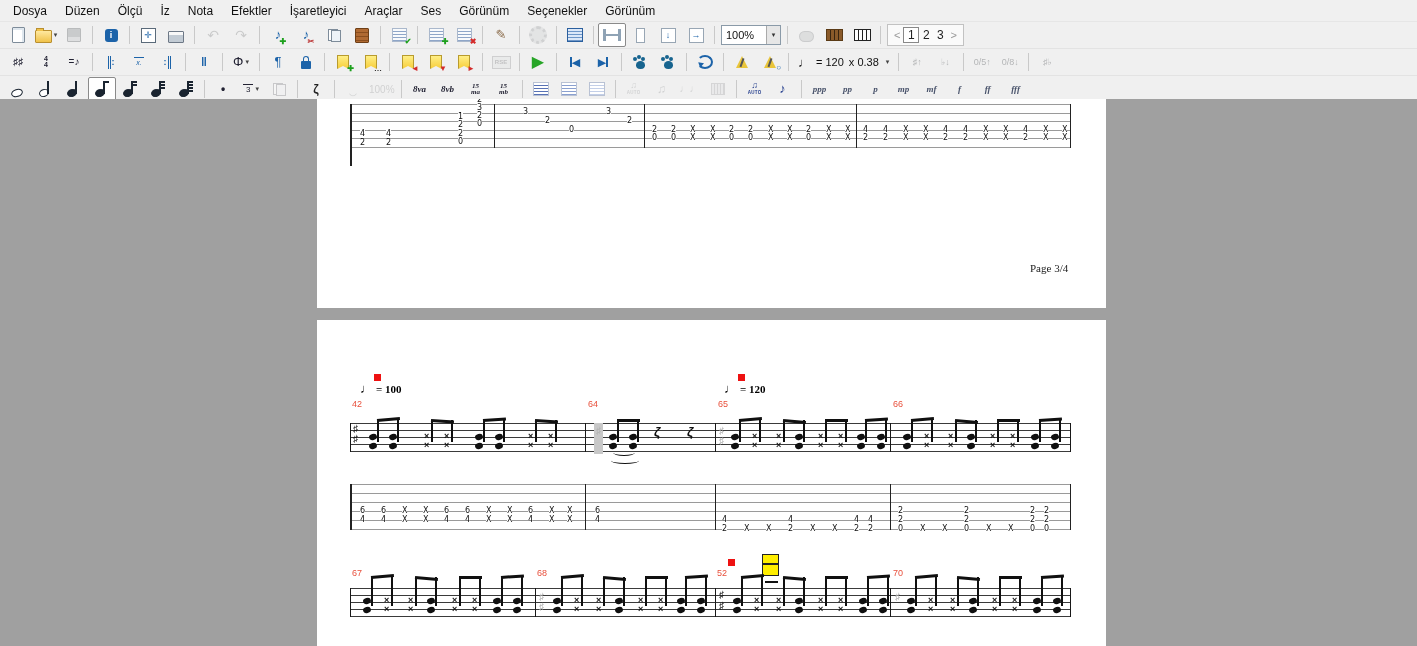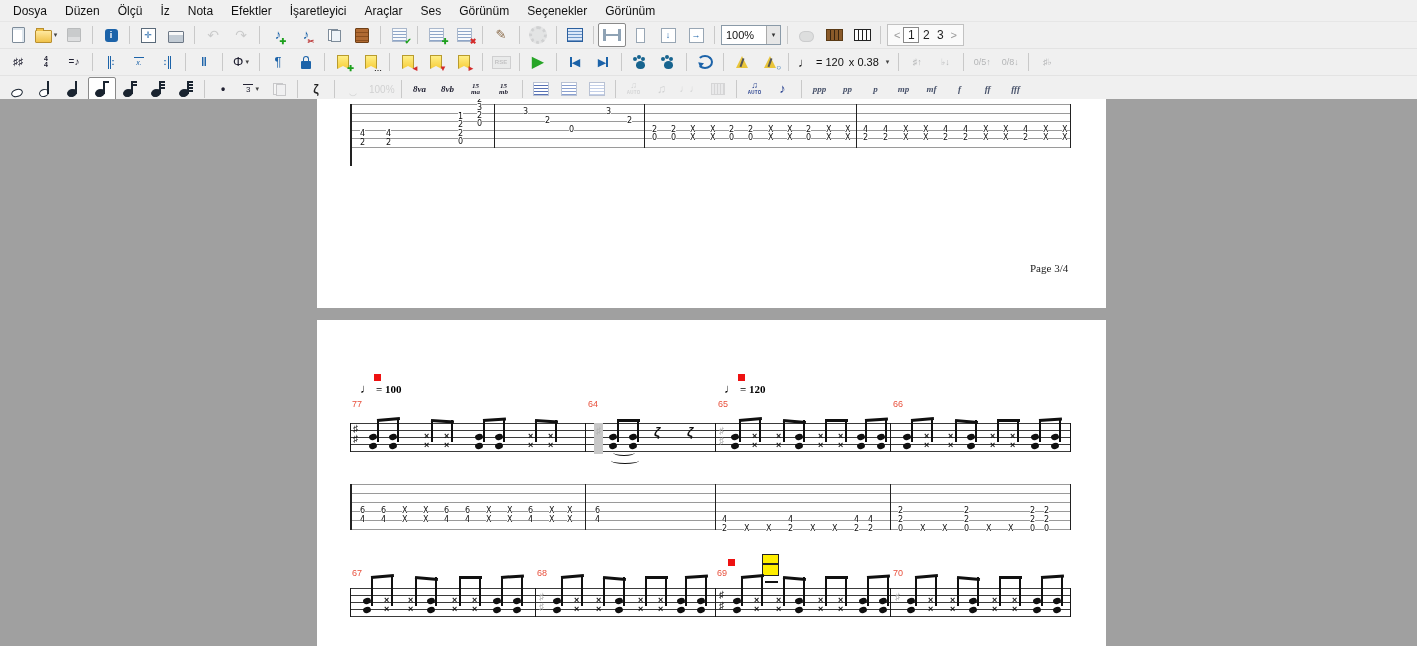--- a/index.html
+++ b/index.html
@@ -624,21 +624,21 @@
         <span class="q">♩</span>
         <span class="tv">= 120</span>
       </div>
       <div class="redsq" style="left: 57px; top: 54px;"></div>
       <div class="redsq" style="left: 421px; top: 54px;"></div>
       <div class="redsq" style="left: 411px; top: 239px;"></div>
       <div class="ymk" style="left: 445px; top: 234px; width: 15px; height: 20px;">
         <div class="mid"></div>
       </div>
       <div class="udash" style="left: 448px; top: 261px; width: 13px;"></div>
-      <span class="mnum" style="left: 35px; top: 80px;">77</span>
+      <span class="mnum" style="left: 35px; top: 80px;">42</span>
       <span class="mnum" style="left: 271px; top: 80px;">64</span>
       <span class="mnum" style="left: 401px; top: 80px;">65</span>
       <span class="mnum" style="left: 576px; top: 80px;">66</span>
       <div class="ln" style="left: 33px; top: 103px; width: 720px; height: 1px; background: rgb(58, 58, 58);"></div>
       <div class="ln" style="left: 33px; top: 110px; width: 720px; height: 1px; background: rgb(58, 58, 58);"></div>
       <div class="ln" style="left: 33px; top: 117px; width: 720px; height: 1px; background: rgb(58, 58, 58);"></div>
       <div class="ln" style="left: 33px; top: 124px; width: 720px; height: 1px; background: rgb(58, 58, 58);"></div>
       <div class="ln" style="left: 33px; top: 131px; width: 720px; height: 1px; background: rgb(58, 58, 58);"></div>
       <div class="ln" style="left: 33px; top: 103px; width: 1px; height: 29px; background: rgb(24, 24, 24);"></div>
       <div class="ln" style="left: 268px; top: 103px; width: 1px; height: 29px; background: rgb(24, 24, 24);"></div>
@@ -805,21 +805,21 @@
       <span class="tabdigit" style="left: 581px; top: 205px;">0</span>
       <span class="tabdigit" style="left: 603px; top: 205px;">X</span>
       <span class="tabdigit" style="left: 625px; top: 205px;">X</span>
       <span class="tabdigit" style="left: 647px; top: 205px;">0</span>
       <span class="tabdigit" style="left: 669px; top: 205px;">X</span>
       <span class="tabdigit" style="left: 691px; top: 205px;">X</span>
       <span class="tabdigit" style="left: 713px; top: 205px;">0</span>
       <span class="tabdigit" style="left: 727px; top: 205px;">0</span>
       <span class="mnum" style="left: 35px; top: 249px;">67</span>
       <span class="mnum" style="left: 220px; top: 249px;">68</span>
-      <span class="mnum" style="left: 400px; top: 249px;">69</span>
+      <span class="mnum" style="left: 400px; top: 249px;">52</span>
       <span class="mnum" style="left: 576px; top: 249px;">70</span>
       <div class="ln" style="left: 33px; top: 268px; width: 720px; height: 1px; background: rgb(58, 58, 58);"></div>
       <div class="ln" style="left: 33px; top: 275px; width: 720px; height: 1px; background: rgb(58, 58, 58);"></div>
       <div class="ln" style="left: 33px; top: 282px; width: 720px; height: 1px; background: rgb(58, 58, 58);"></div>
       <div class="ln" style="left: 33px; top: 289px; width: 720px; height: 1px; background: rgb(58, 58, 58);"></div>
       <div class="ln" style="left: 33px; top: 296px; width: 720px; height: 1px; background: rgb(58, 58, 58);"></div>
       <div class="ln" style="left: 33px; top: 268px; width: 1px; height: 29px; background: rgb(24, 24, 24);"></div>
       <div class="ln" style="left: 218px; top: 268px; width: 1px; height: 29px; background: rgb(24, 24, 24);"></div>
       <div class="ln" style="left: 398px; top: 268px; width: 1px; height: 29px; background: rgb(24, 24, 24);"></div>
       <div class="ln" style="left: 573px; top: 268px; width: 1px; height: 29px; background: rgb(24, 24, 24);"></div>

